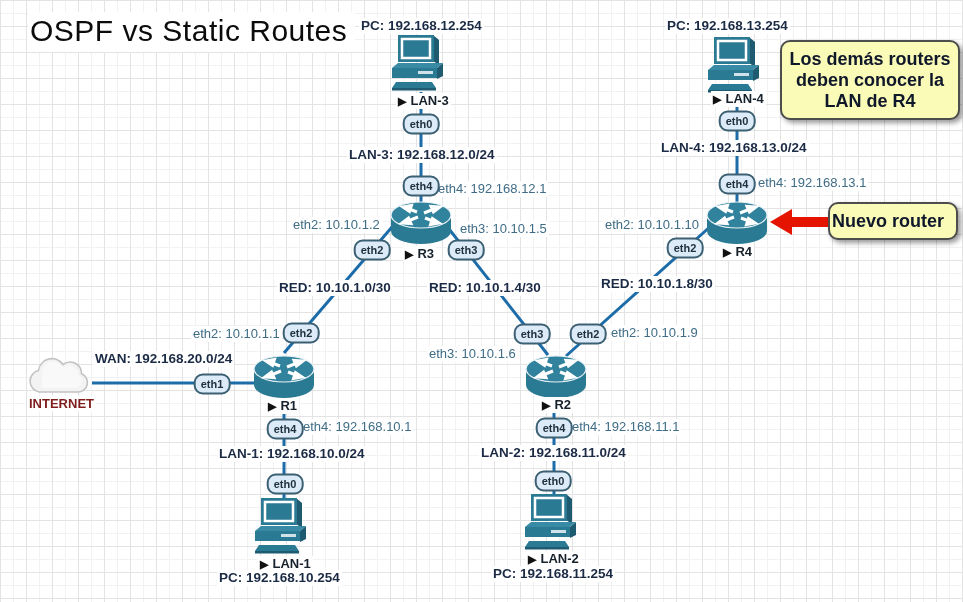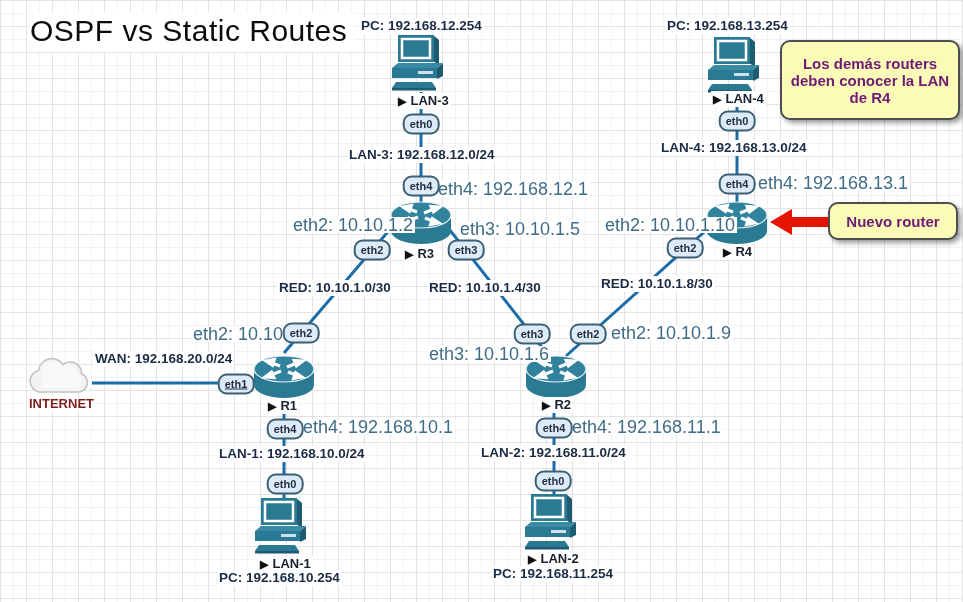--- a/index.html
+++ b/index.html
@@ -19,40 +19,40 @@
   .icon-box{z-index:2;}
   .title{
     left:28px;top:12px;font-size:30px;color:#0b0b0b;letter-spacing:.5px;
     background:#fff;padding:2px 8px 4px 2px;z-index:2;white-space:nowrap;
   }
   .lbl-bold{
     font-size:13.5px;font-weight:bold;color:#1b2b45;background:#fff;
     padding:0 2px;white-space:nowrap;z-index:3;line-height:16px;
   }
   .lbl-ip{
-    font-size:18px;color:#3f6c86;background:#fff;
+    font-size:13px;color:#3f6c86;background:#fff;
     padding:0 2px;white-space:nowrap;z-index:3;line-height:16px;
   }
   .node-name{
     font-size:13px;font-weight:bold;color:#16212b;background:#fff;
     padding:0 2px;white-space:nowrap;z-index:3;line-height:15px;
   }
   .node-name .marker{color:#111;font-size:11px;margin-right:4px;}
   .internet-name{color:#7f1d1d;}
   .badge{
     transform:translate(-50%,-50%);
     background:#dcebf7;border:2px solid #3c6073;border-radius:9px;
     font-size:11px;font-weight:bold;color:#21323e;
     padding:1px 5px 2px 5px;white-space:nowrap;z-index:4;line-height:14px;
   }
   .note{
     background:#fafbb6;border:2px solid #4d4d4d;border-radius:10px;
     box-shadow:3px 3px 5px rgba(0,0,0,.40);
-    font-size:15px;font-weight:bold;color:#701a75;text-align:center;
-    z-index:5;display:flex;align-items:center;justify-content:center;
+    font-size:18px;font-weight:bold;color:#0f172a;text-align:center;
+    z-index:5;display:flex;align-items:center;justify-content:flex-start;
   }
 </style>
 </head>
 <body>
 
 <div id="canvas">
 
   <svg id="links">
     <g stroke="#1b6ca8" stroke-width="3" fill="none">
       <line x1="421" y1="92" x2="421" y2="218"></line>
@@ -240,21 +240,21 @@
   <div class="abs lbl-ip" style="left:570px;top:419px;">eth4: 192.168.11.1</div>
 
   <div class="abs badge" style="left:421px;top:124px;">eth0</div>
   <div class="abs badge" style="left:421px;top:186px;">eth4</div>
   <div class="abs badge" style="left:372px;top:250px;">eth2</div>
   <div class="abs badge" style="left:466px;top:250px;">eth3</div>
   <div class="abs badge" style="left:737px;top:121px;">eth0</div>
   <div class="abs badge" style="left:737px;top:184px;">eth4</div>
   <div class="abs badge" style="left:685px;top:248px;">eth2</div>
   <div class="abs badge" style="left:301px;top:333px;">eth2</div>
-  <div class="abs badge" style="left:236px;top:384px;text-decoration:underline;">eth1</div>
+  <div class="abs badge" style="left:212px;top:384px;">eth1</div>
   <div class="abs badge" style="left:285px;top:429px;">eth4</div>
   <div class="abs badge" style="left:285px;top:484px;">eth0</div>
   <div class="abs badge" style="left:532px;top:334px;">eth3</div>
   <div class="abs badge" style="left:588px;top:334px;">eth2</div>
   <div class="abs badge" style="left:554px;top:428px;">eth4</div>
   <div class="abs badge" style="left:553px;top:481px;">eth0</div>
 
   <div class="abs note" style="left:780px;top:40px;width:164px;height:72px;padding:2px 6px;">
     <span>Los demás routers deben conocer la LAN de R4</span>
   </div>

